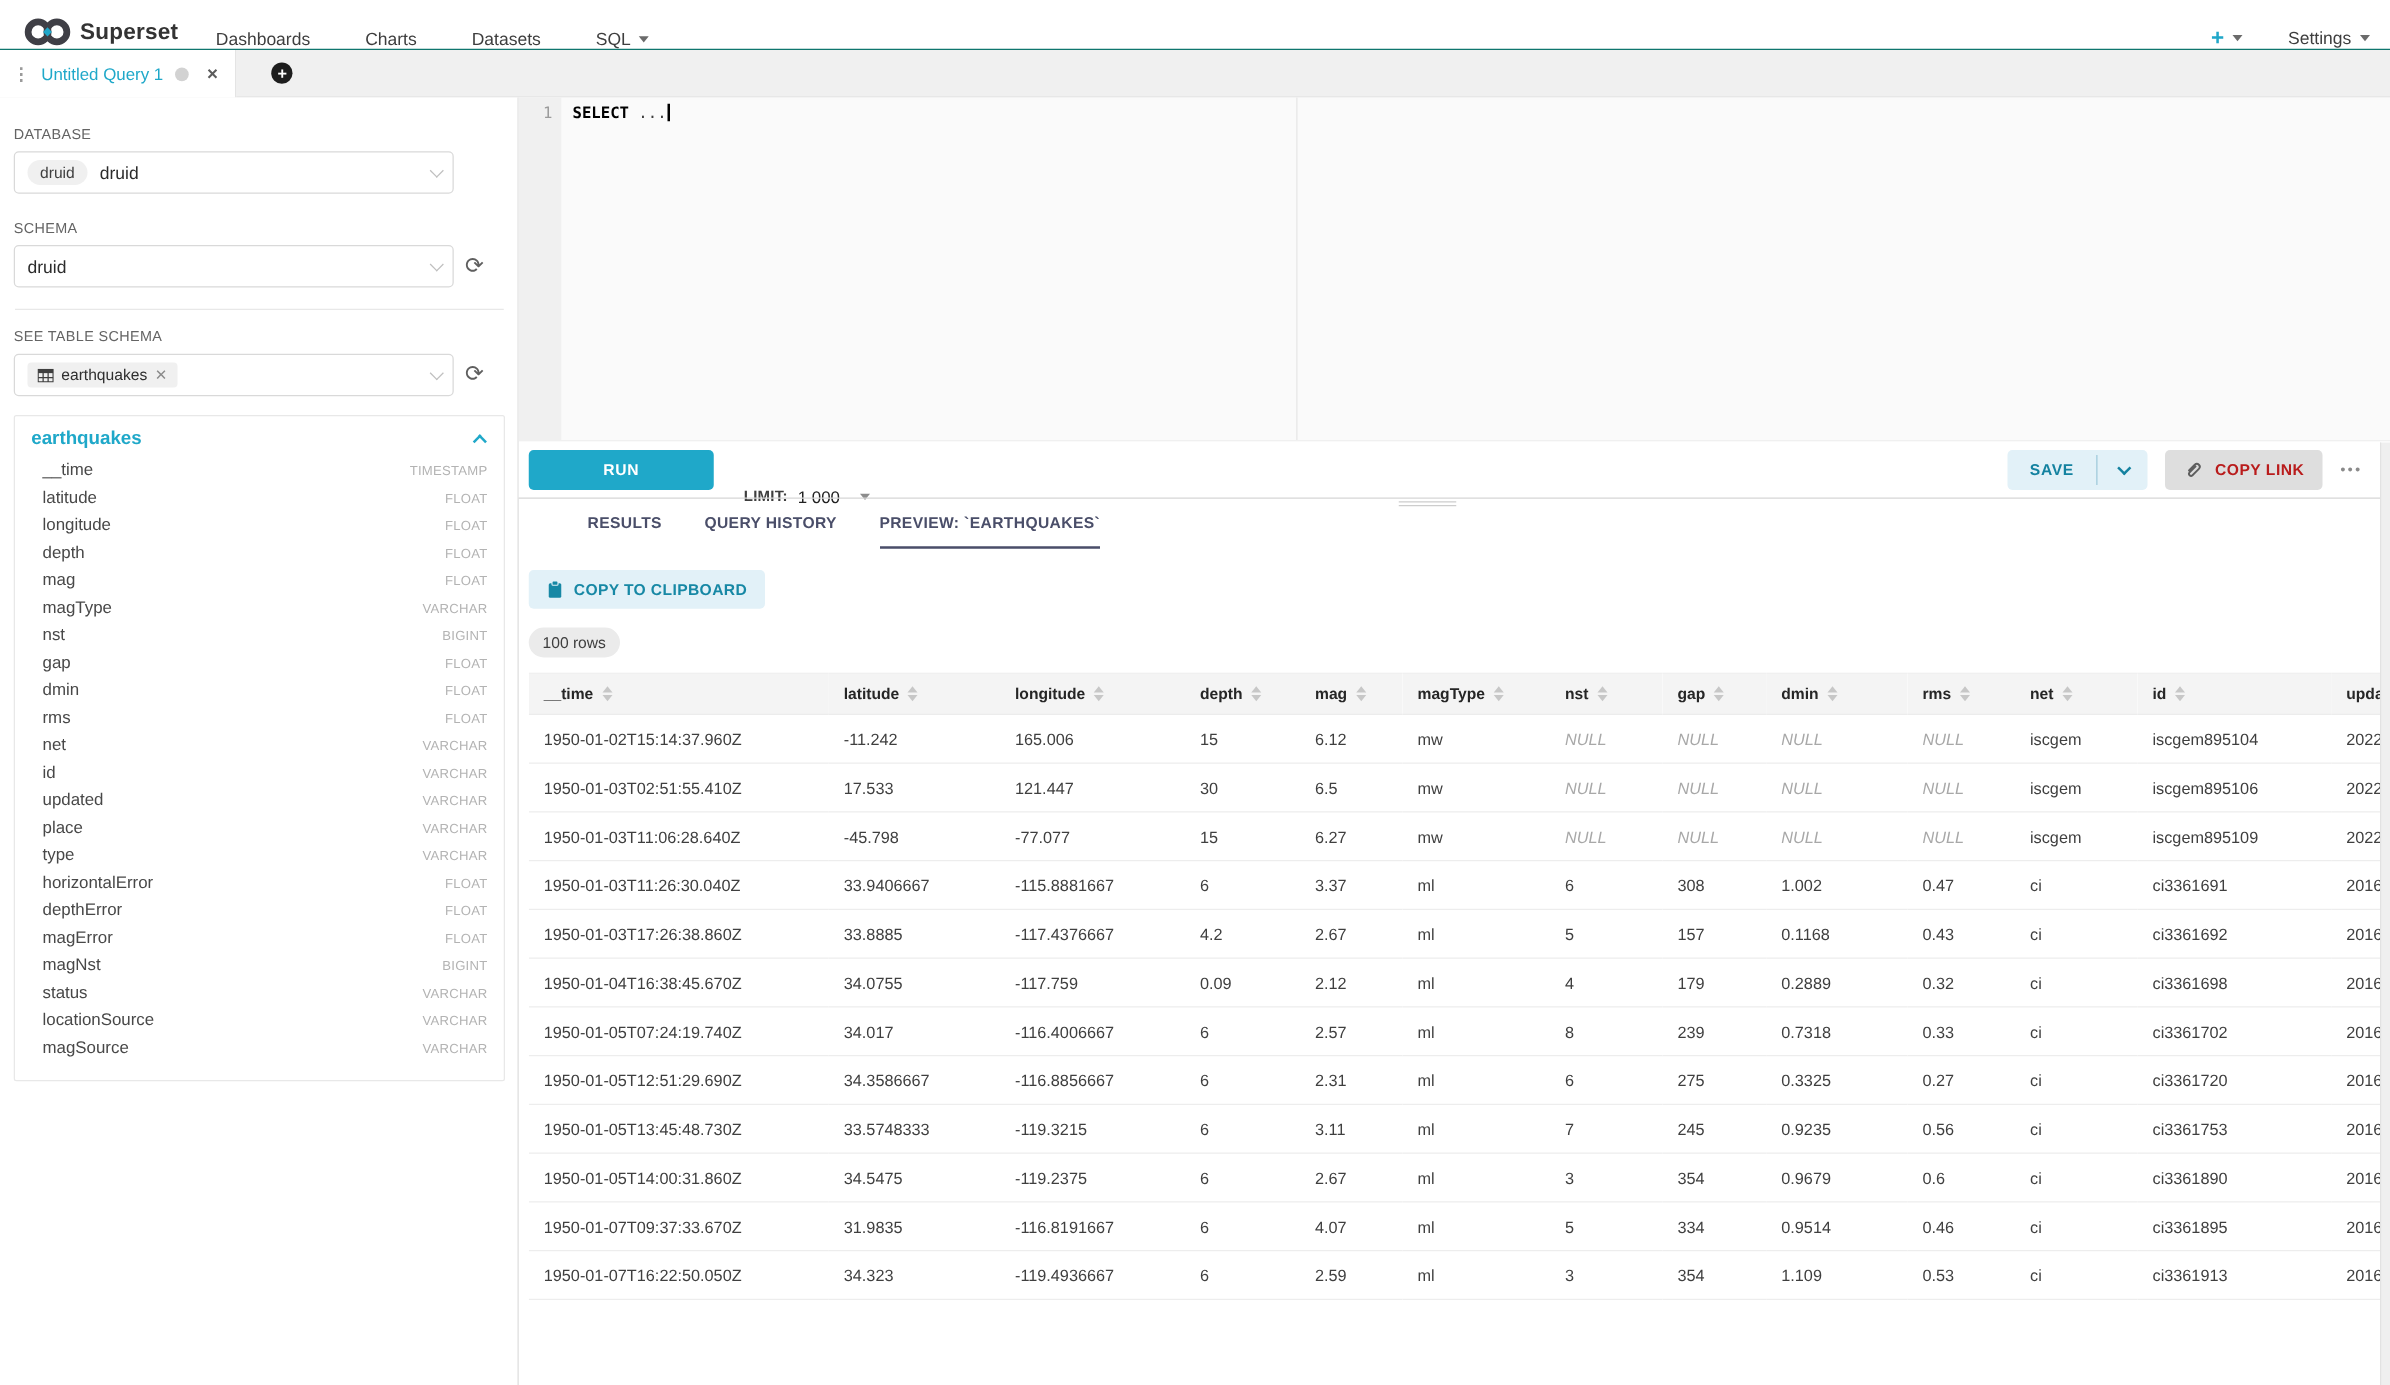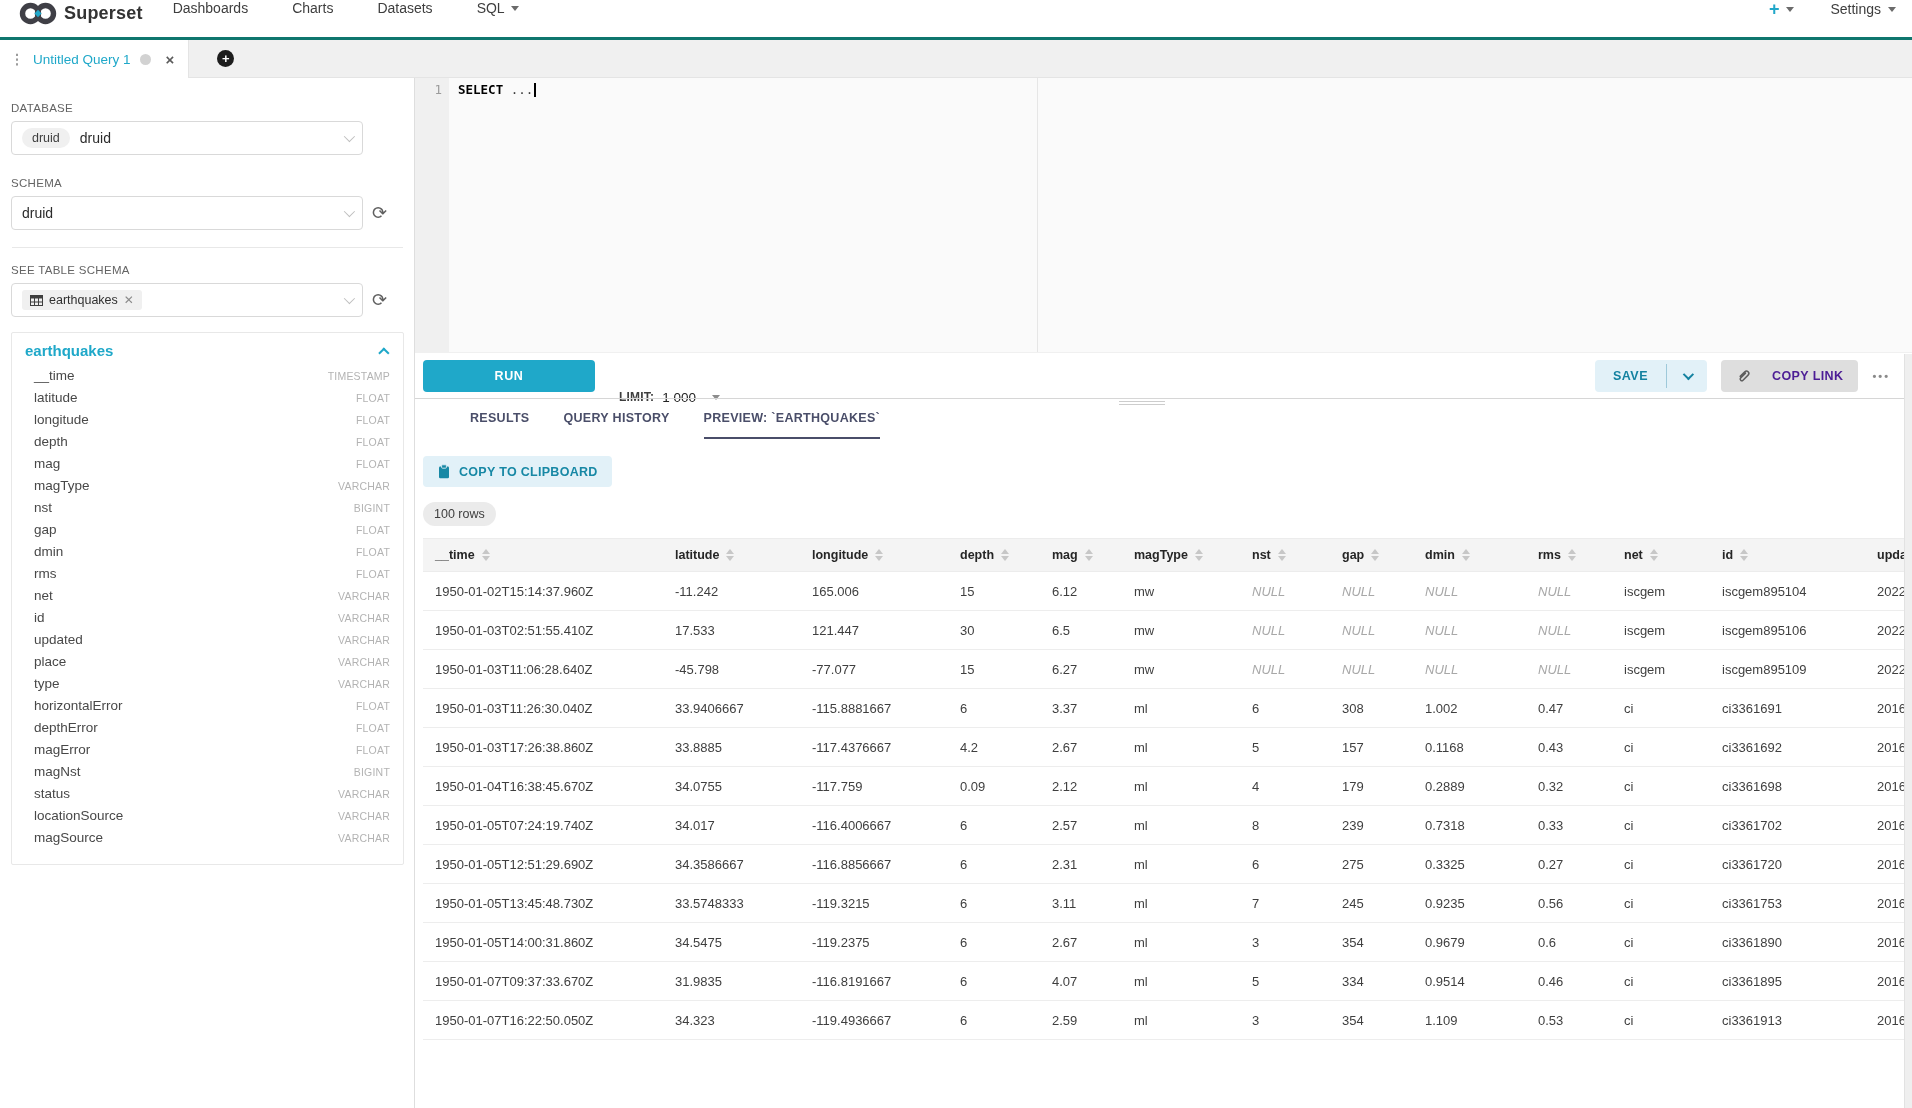--- a/index.html
+++ b/index.html
@@ -1,19 +1,19 @@
 <!DOCTYPE html>
 <html><head>
 <meta charset="utf-8">
 <style>
   * { margin:0; padding:0; box-sizing:border-box; }
   html,body { width:1912px; height:1108px; background:#fff; font-family:"Liberation Sans",sans-serif; color:#3b3b3b; overflow:hidden; }
 
   
-  .topnav { height:40px; background:#fff; display:flex; align-items:flex-start; padding:0 16px 0 18px; border-bottom:3px solid #0f766e; }
+  .topnav { height:40px; background:#fff; display:flex; align-items:flex-end; padding:0 16px 0 18px; border-bottom:1px solid #0f766e; }
   .brand { display:flex; align-items:center; gap:6px; margin-right:30px; }
   .brand-name { font-size:18px; font-weight:bold; color:#333; letter-spacing:.2px; }
   .nav-items { display:flex; align-items:center; gap:44px; }
   .nav-item { font-size:14px; color:#3e3e3e; display:flex; align-items:center; gap:6px; cursor:pointer; }
   .caret { width:0; height:0; border-left:4px solid transparent; border-right:4px solid transparent; border-top:5px solid #6b6b6b; display:inline-block; }
   .topnav-right { margin-left:auto; display:flex; align-items:center; gap:36px; }
   .plus-menu { display:flex; align-items:center; gap:7px; cursor:pointer; }
   .plus-glyph { color:#20a7c9; font-size:18px; font-weight:bold; line-height:1; }
   .settings-menu { display:flex; align-items:center; gap:7px; font-size:14px; color:#3e3e3e; cursor:pointer; }
 
@@ -52,32 +52,32 @@
   .rightpane { flex:1; position:relative; display:flex; flex-direction:column; min-width:0; }
   .editor { height:275px; display:flex; background:#fafafa; position:relative; border-bottom:1px solid #f0f0f0; }
   .gutter { width:34px; background:#f0f0f0; color:#9b9b9b; font-family:"DejaVu Sans Mono",monospace; font-size:12.5px; text-align:right; padding:4px 7px 0 0; }
   .codearea { flex:1; position:relative; padding:4px 0 0 9px; font-family:"DejaVu Sans Mono",monospace; font-size:12.5px; color:#1c1c1c; }
   .kw { font-weight:bold; color:#000; }
   .code-rest { color:#3d3d3d; }
   .cursorbar { display:inline-block; width:1.5px; height:14px; background:#000; vertical-align:text-bottom; margin-left:1px; }
   .printmargin { position:absolute; left:588px; top:0; bottom:0; width:1px; background:#e6e6e6; }
 
   .toolbar { height:45px; background:#fff; display:flex; align-items:center; padding:0 8px; }
-  .run-btn { width:172px; height:32px; background:#1fa8c9; border:none; border-radius:4px; color:#fff; font-size:12.5px; font-weight:bold; letter-spacing:.6px; cursor:pointer; font-family:inherit; }
+  .run-btn { width:148px; height:32px; background:#1fa8c9; border:none; border-radius:4px; color:#fff; font-size:12.5px; font-weight:bold; letter-spacing:.6px; cursor:pointer; font-family:inherit; }
   .limit-group { display:flex; align-items:center; gap:8px; margin-left:24px; cursor:pointer;margin-top:43px; }
   .limit-label { font-size:12px; font-weight:bold; color:#3e3e3e; letter-spacing:.2px; }
   .limit-value { font-size:13.5px; color:#222; }
   .limit-caret { width:0; height:0; border-left:4px solid transparent; border-right:4px solid transparent; border-top:5px solid #8c8c8c; margin-left:8px; }
   .toolbar-right { margin-left:auto; display:flex; align-items:center; gap:14px; padding-right:14px; }
   .save-split { display:flex; align-items:stretch; background:#e2f1f8; border-radius:4px; height:32px; overflow:hidden; }
   .save-main { padding:0 18px; display:flex; align-items:center; font-size:12.5px; font-weight:bold; letter-spacing:.5px; color:#1482a0; cursor:pointer;text-align:right; }
   .save-sep { width:1px; background:#9ec9da; margin:4px 0; }
   .save-caret-box { width:40px; display:flex; align-items:center; justify-content:center; cursor:pointer; }
   .save-chev { width:8px; height:8px; border-right:2px solid #1482a0; border-bottom:2px solid #1482a0; transform:rotate(45deg) translateY(-2px); }
-  .copylink-btn { height:32px; background:#dedede; border:none; border-radius:4px; display:flex; align-items:center; gap:21px; padding:0 15px; font-size:12.5px; font-weight:bold; letter-spacing:.4px; color:#4c1d95; cursor:pointer; font-family:inherit; }
+  .copylink-btn { height:32px; background:#dedede; border:none; border-radius:4px; display:flex; align-items:center; gap:10px; padding:0 15px; font-size:12.5px; font-weight:bold; letter-spacing:.4px; color:#b91c1c; cursor:pointer; font-family:inherit; }
   .more-btn { color:#8a8a8a; font-size:11px; letter-spacing:2px; cursor:pointer; font-weight:bold; }
 
   .pane-divider { border-top:1px solid #d6d6d6; position:relative; }
   .grip { position:absolute; left:47%; top:2px; width:46px; }
   .grip div { height:1px; background:#cdcdcd; margin-bottom:2px; }
 
   .south { flex:1; padding:0 8px; overflow:hidden; }
   .stabs { display:flex; gap:34px; margin-top:12px;margin-left:47px; }
   .stab { font-size:12.5px; font-weight:bold; color:#4a4e69; letter-spacing:.3px; padding-bottom:12px; border-bottom:2px solid transparent; cursor:pointer; }
   .stab.active { border-bottom-color:#4a4e69; }

